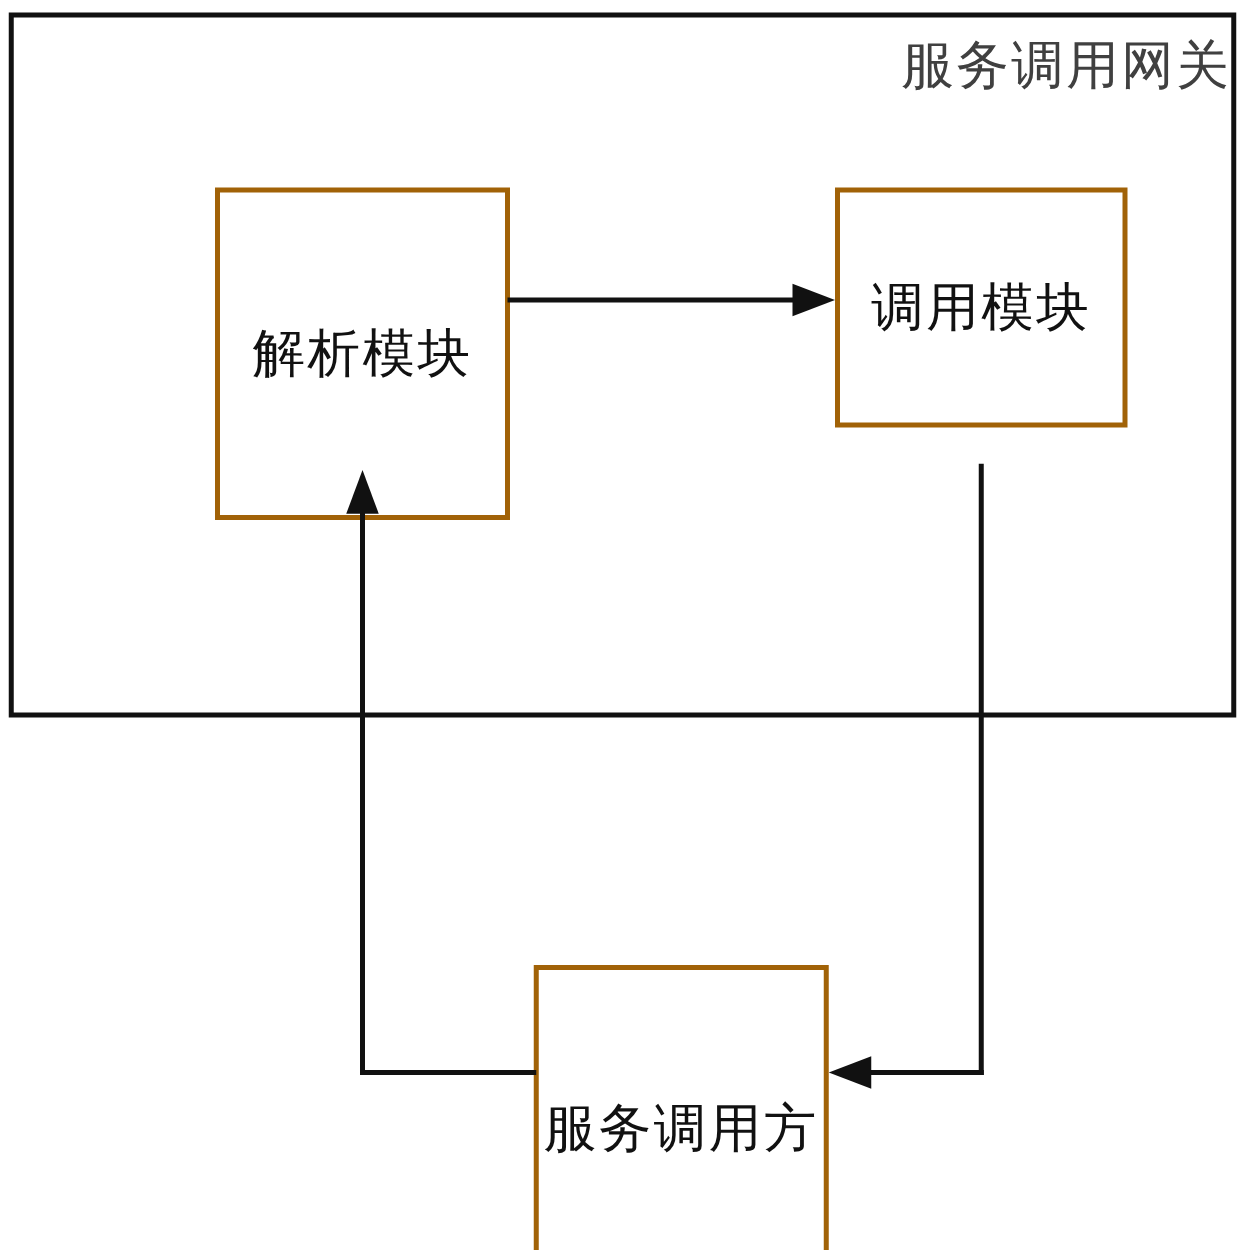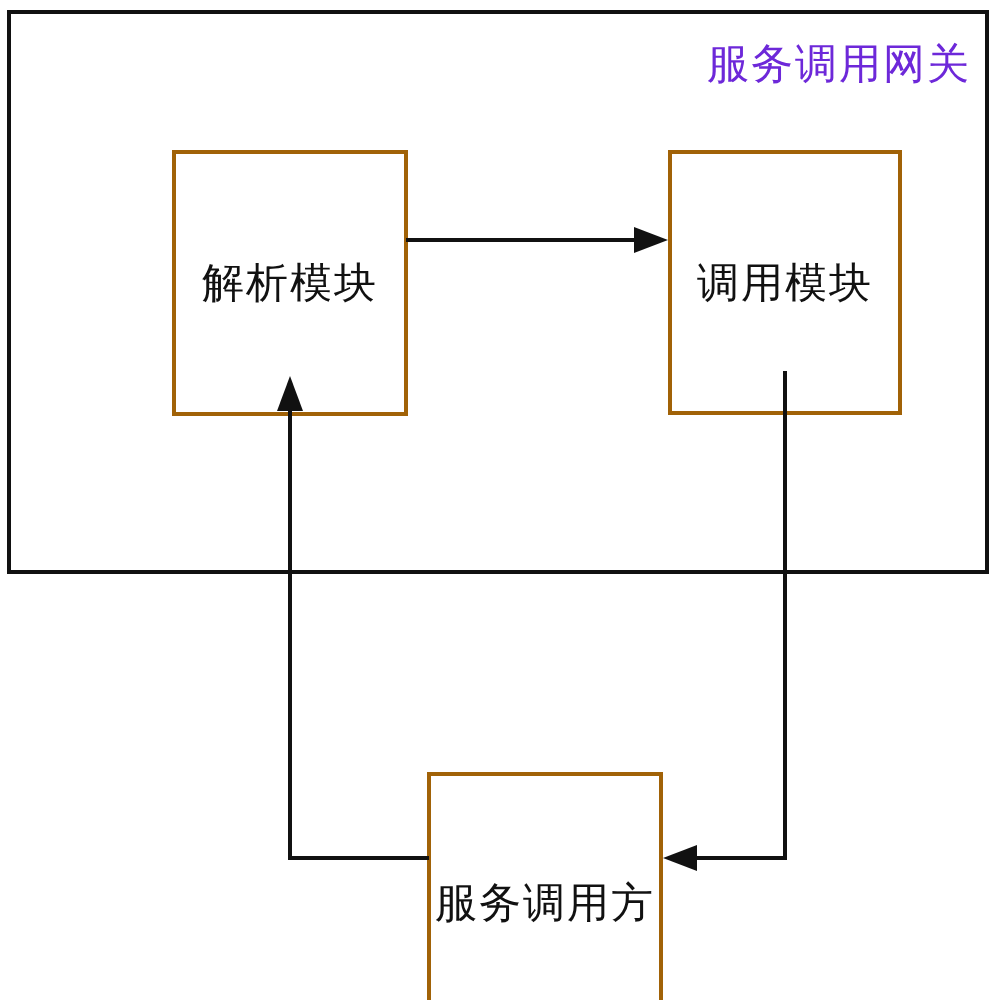--- a/index.html
+++ b/index.html
@@ -17,44 +17,43 @@
   
   .gateway {
     position: absolute;
     left: 7px; top: 10px;
     width: 982px; height: 564px;
     border: 4px solid #111111;
     background: transparent;
   }
   .gateway-label {
     position: absolute;
-    top: 10px; right: 14px;
+    top: 10px; right: 0;
     font-size: 42px;
     letter-spacing: 2px;
-    color: #6d28d9;
+    color: #404040;
     white-space: nowrap;
-    margin-top: 12px;
   }
 
   
   .box {
     position: absolute;
     border: 4px solid #a16207;
     background: #ffffff;
     display: flex;
     align-items: center;
     justify-content: center;
     font-size: 42px;
     letter-spacing: 2px;
     color: #111111;
     white-space: nowrap;
     margin-top: 42px;
   }
   .box-parse  { left: 172px; top: 108px; width: 236px; height: 266px; }
-  .box-invoke { left: 668px; top: 108px; width: 234px; height: 265px; align-items: center; }
+  .box-invoke { left: 668px; top: 108px; width: 234px; height: 192px; align-items: center; }
   .box-caller { left: 427px; top: 730px; width: 236px; height: 261px; font-family: Liberation Serif, serif; }
 
   
   .line {
     position: absolute;
     background: #111111;
   }
   .line-h { height: 4px; }
   .line-v { width: 4px; }
 

